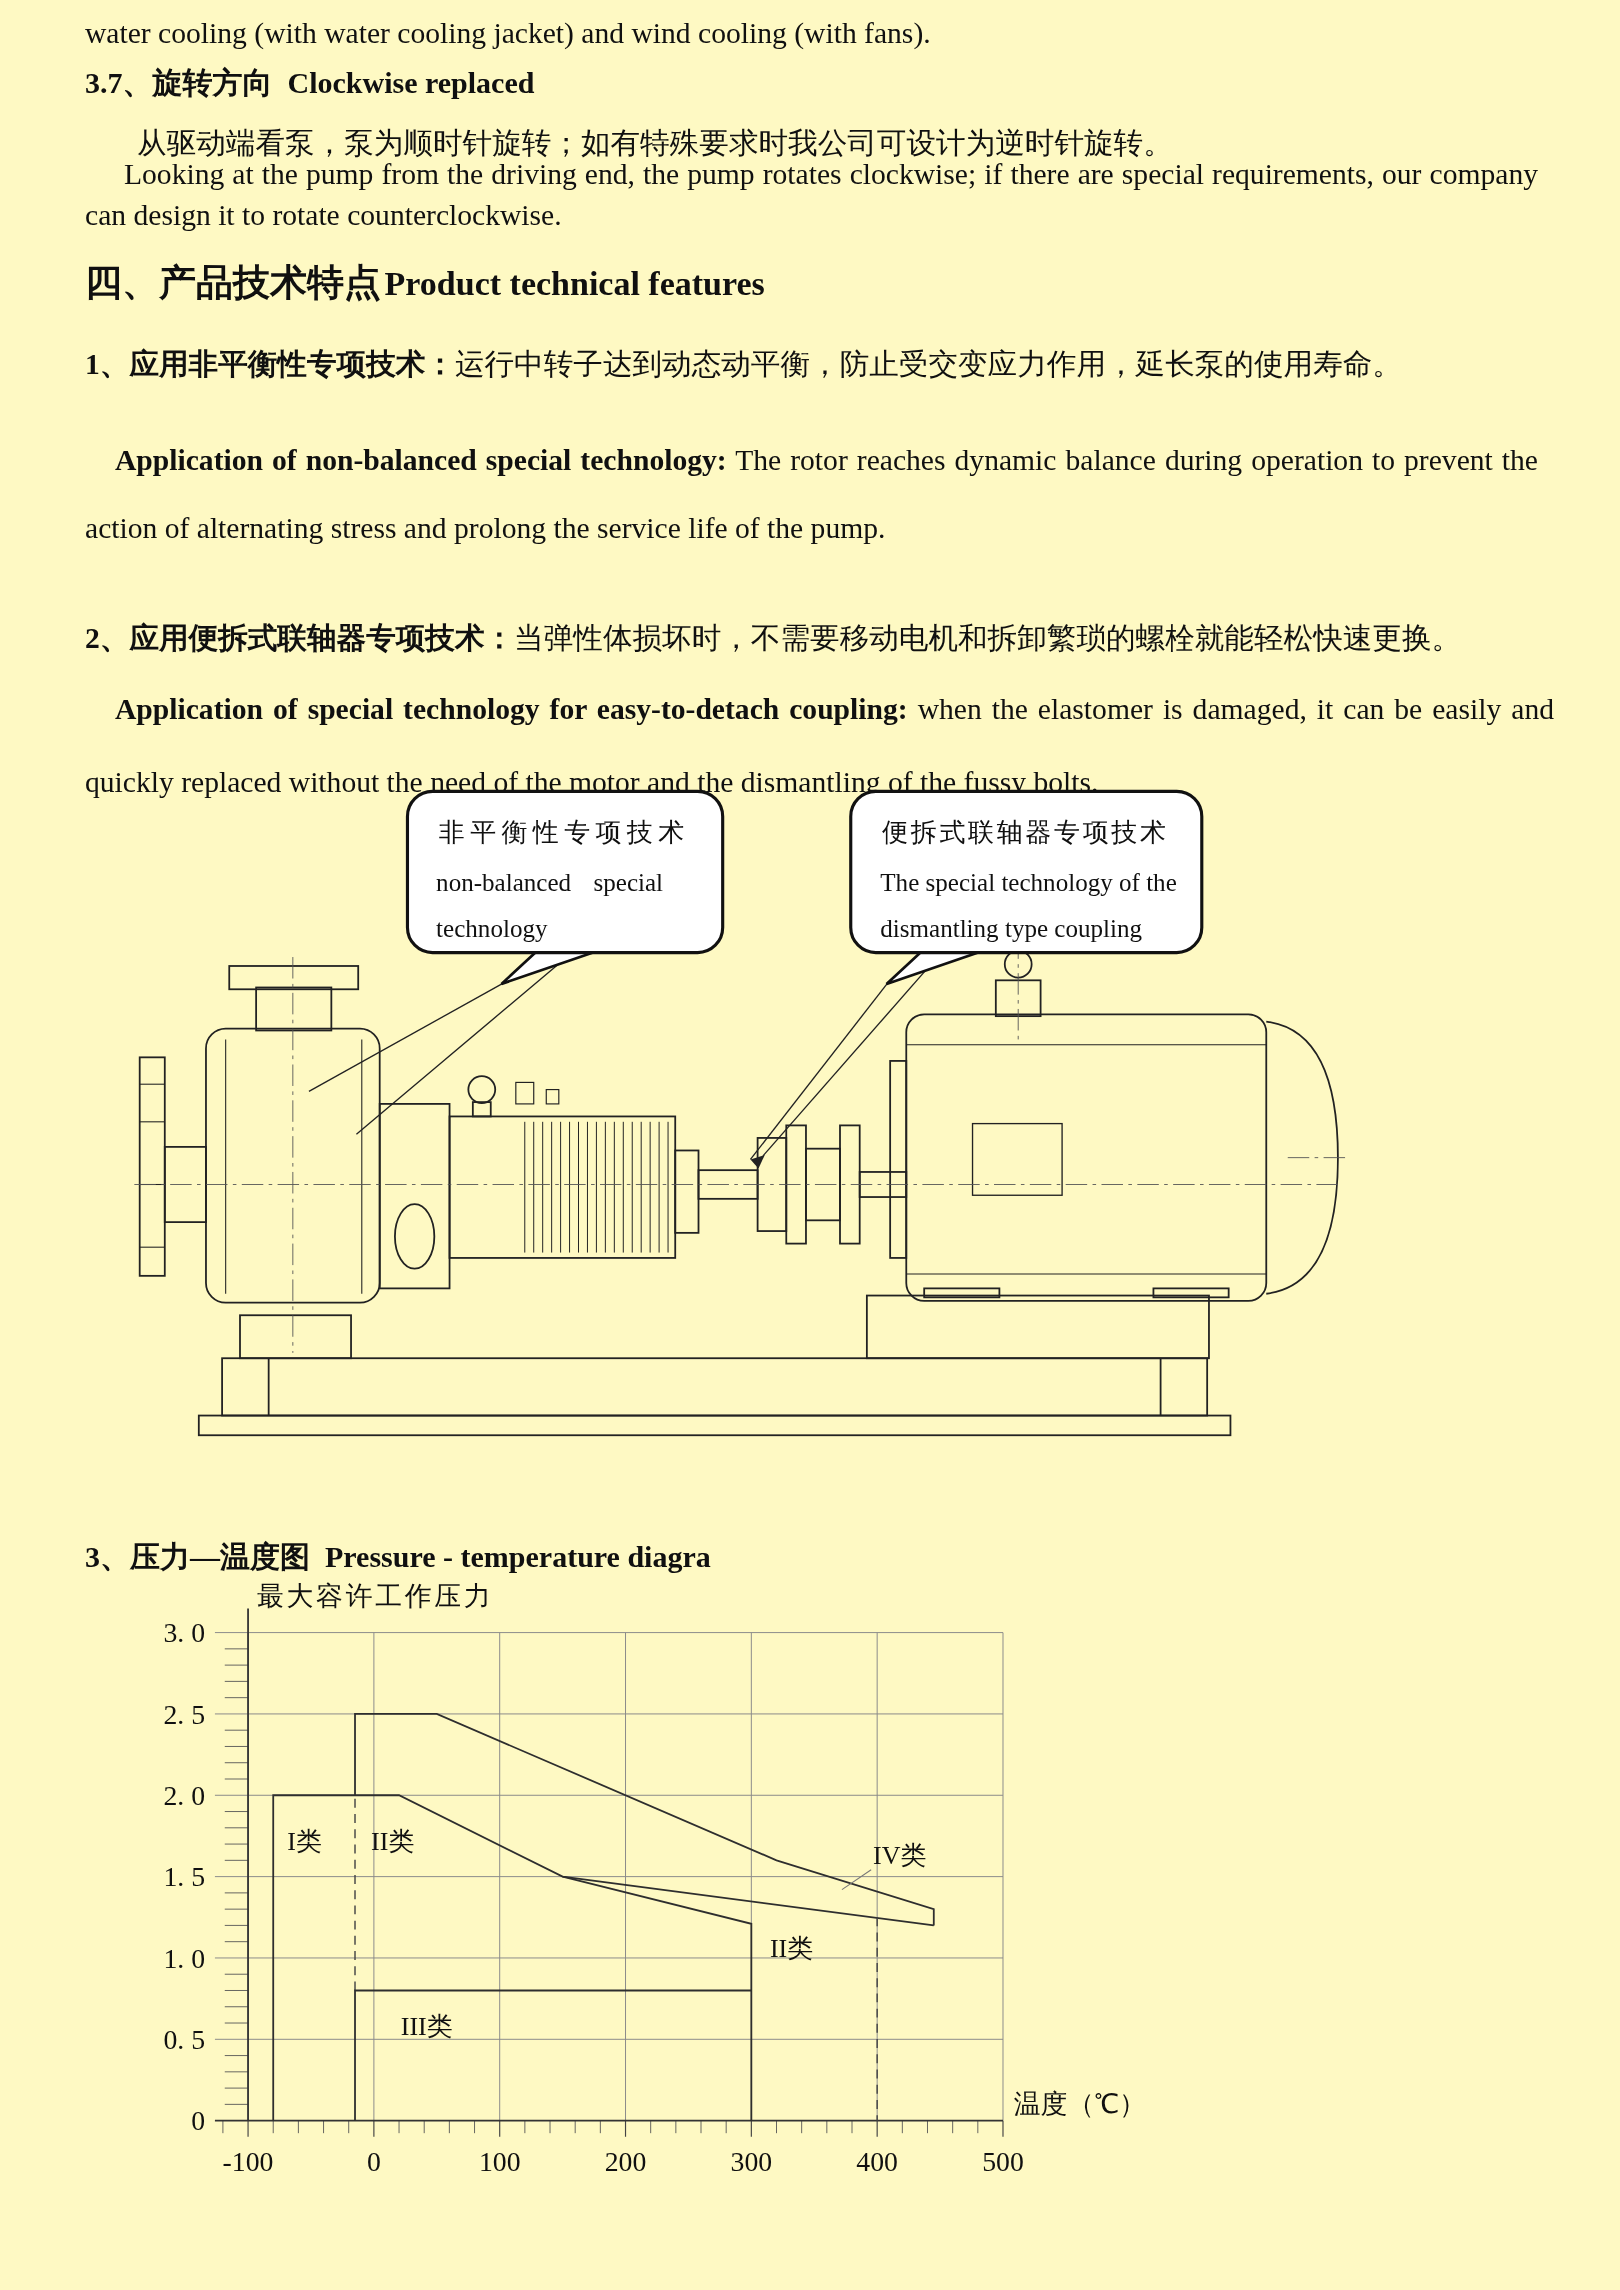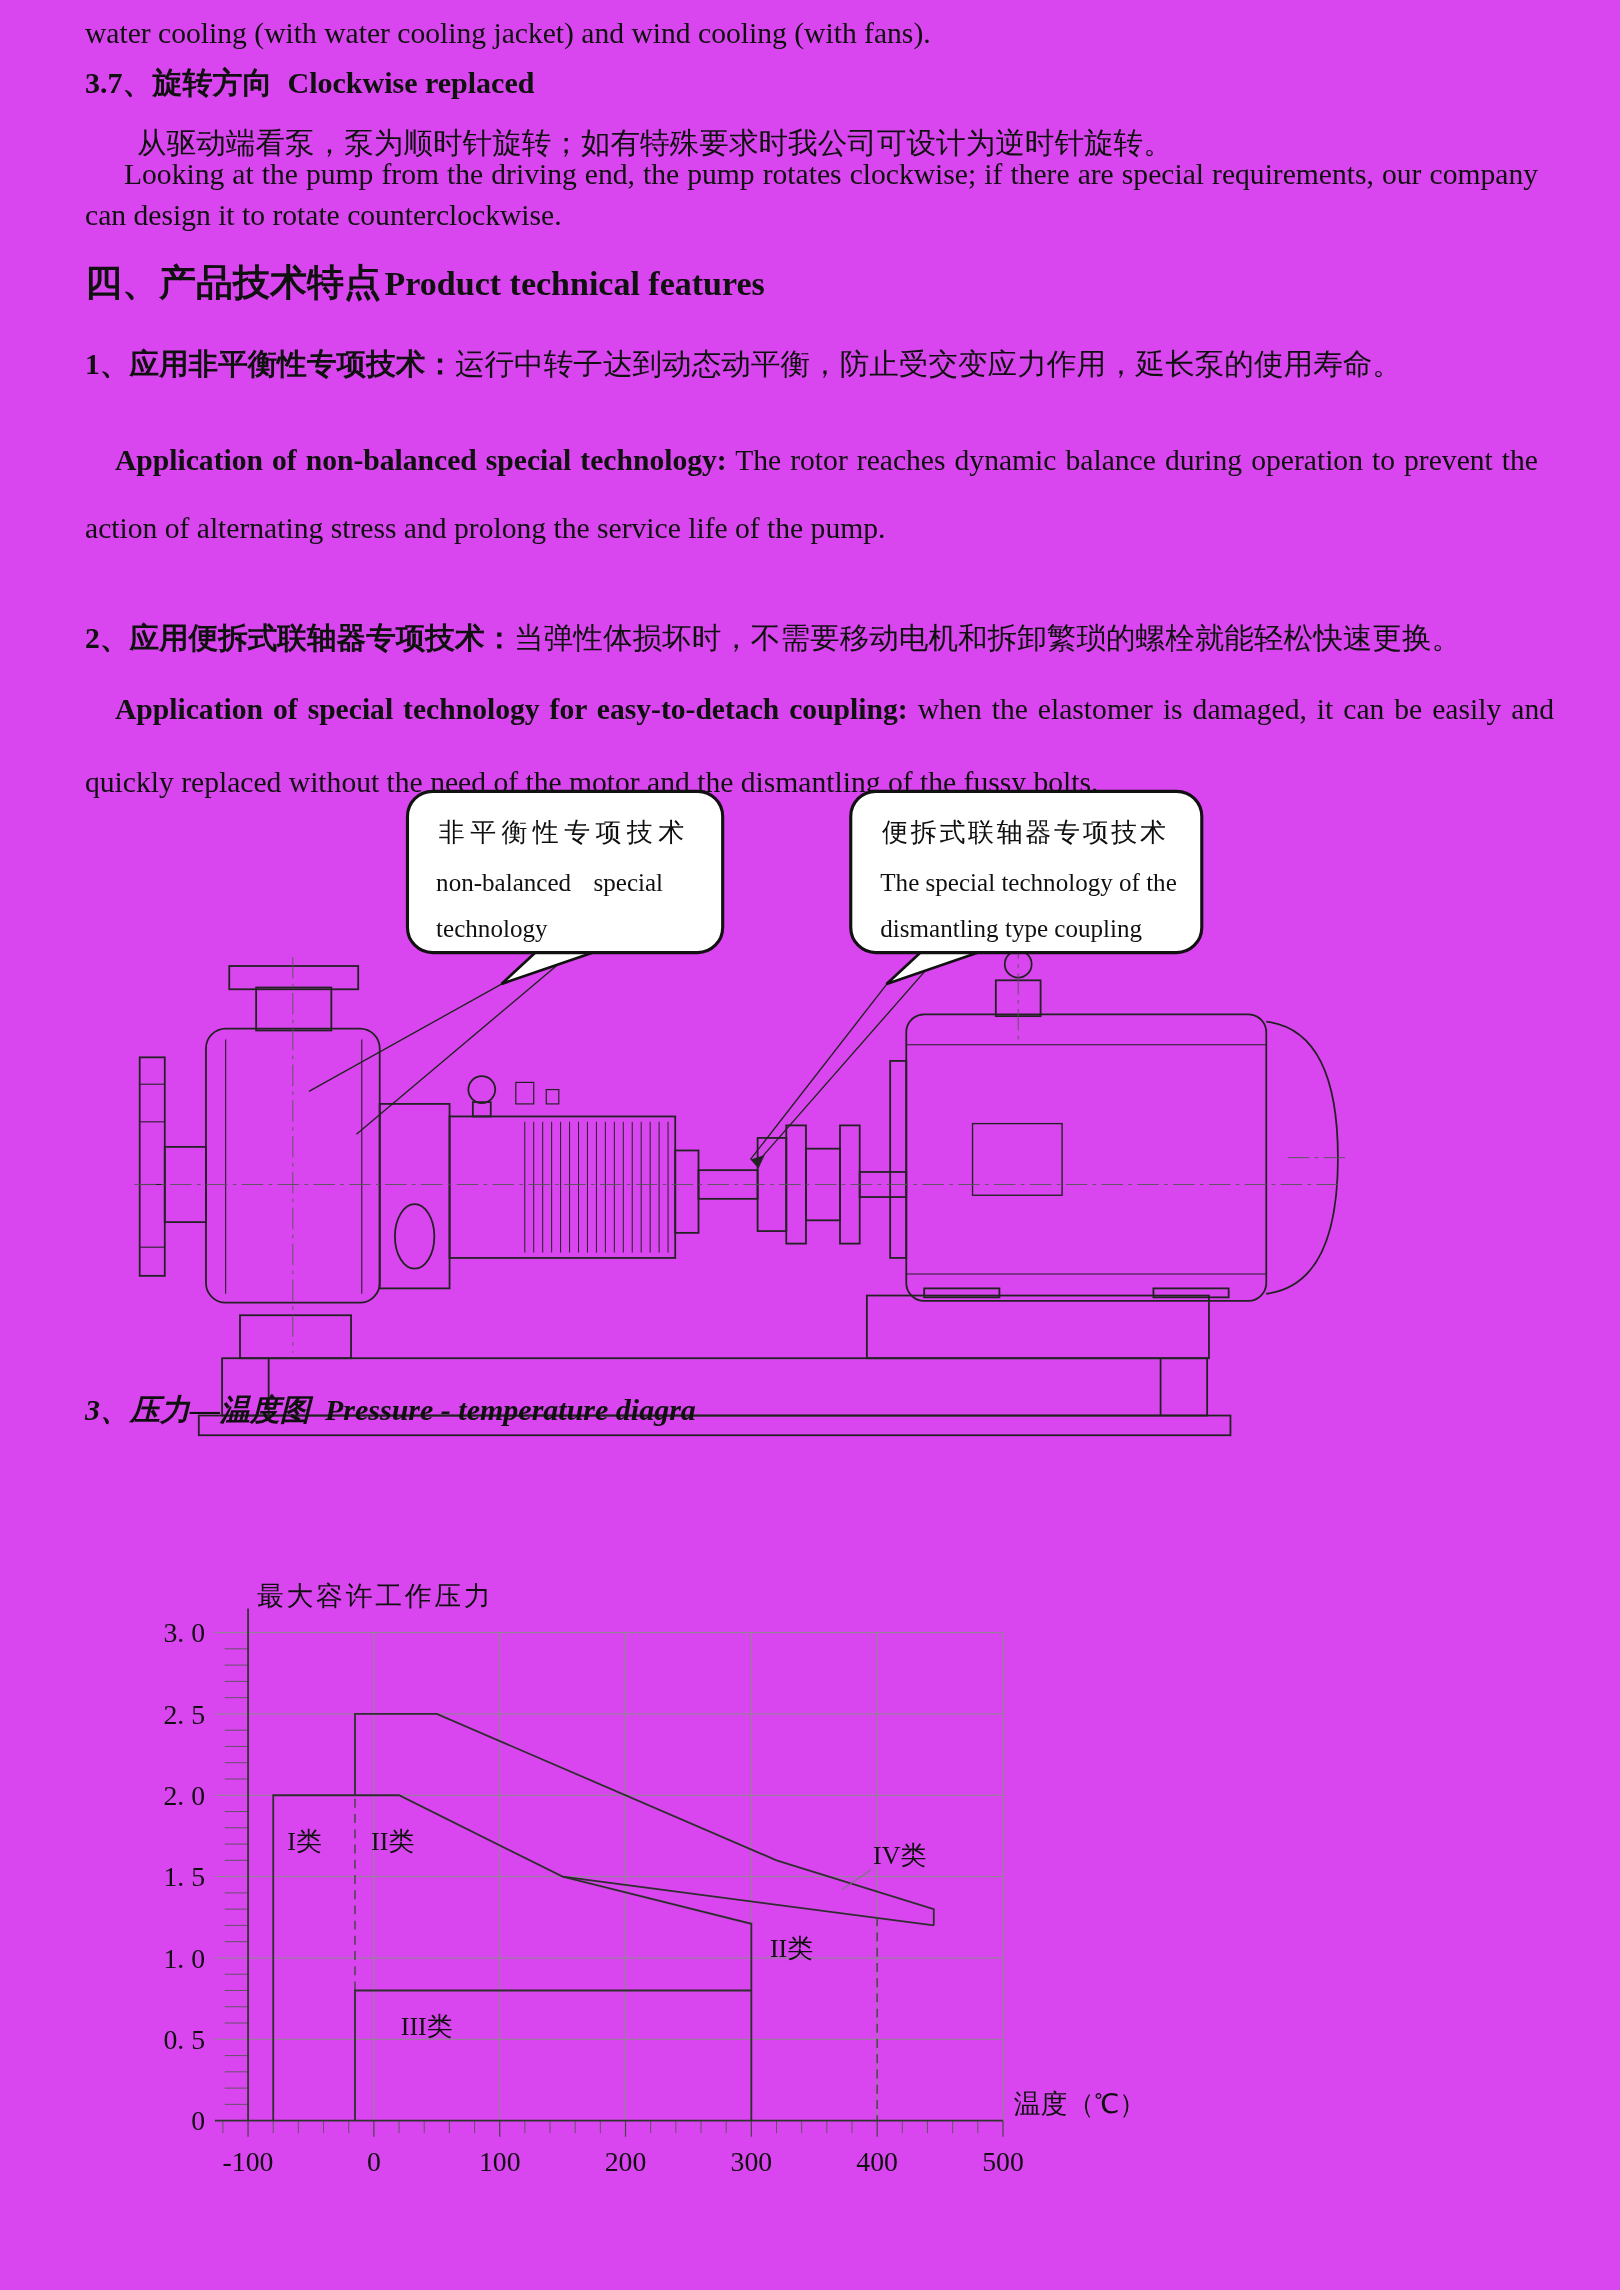--- a/index.html
+++ b/index.html
@@ -1,16 +1,16 @@
 <!DOCTYPE html>
 <html style="font-size:14.3px"><head>
 <meta charset="utf-8">
 <style>
   html,body{margin:0;padding:0;background:#e8e8e8;}
-  .page{position:relative;width:1620px;height:2291px;background:#d946ef;
+  .page{position:relative;width:1620px;height:2291px;background:#fef9c3;
         font-family:"Liberation Serif",serif;color:#101010;overflow:hidden;margin:0 auto;}
   .b{position:absolute;}
   .t{font-size:29.6px;line-height:1.4;}
   .bold{font-weight:bold;}
   .j{text-align:justify;}
   .mono{font-family:"Liberation Mono",monospace;}
   .h-small{font-size:30px;font-weight:bold;}
   .h-big{font-size:37px;font-weight:bold;}
   .cnlead{font-weight:bold;}
   svg text{font-family:"Liberation Serif",serif;fill:#101010;}
@@ -161,21 +161,21 @@
 
     <g>
       <path d="M1030,1061 L990,1098 L1098,1061 Z" fill="#fff" stroke="#111" stroke-width="3"></path>
       <rect x="950" y="883" width="392" height="180" rx="28" fill="#fff" stroke="#111" stroke-width="3.5"></rect>
       <text x="985" y="938" class="bubble-cn" style="letter-spacing:3px">便拆式联轴器专项技术</text>
       <text x="983" y="994" class="bubble-en">The special technology of the</text>
       <text x="983" y="1046" class="bubble-en">dismantling type coupling</text>
     </g>
   </svg>
 
-  <div class="b h-small" style="left:85px;top:1390px;width:1478px;font-style:italic;">
+  <div class="b h-small" style="left:85px;top:1537px;width:1478px;">
     <span>3、压力—温度图</span>&nbsp;&nbsp;<span>Pressure - temperature diagra</span>
   </div>
 
   <svg id="chart" class="b" style="left:0;top:1567px;" width="1620" height="724" viewBox="0 0 1809 808">
       <line x1="277" y1="73" x2="277" y2="618" stroke="#8a8a8a" stroke-width="1.1"></line>
       <line x1="417.5" y1="73" x2="417.5" y2="618" stroke="#8a8a8a" stroke-width="1.1"></line>
       <line x1="558" y1="73" x2="558" y2="618" stroke="#8a8a8a" stroke-width="1.1"></line>
       <line x1="698.5" y1="73" x2="698.5" y2="618" stroke="#8a8a8a" stroke-width="1.1"></line>
       <line x1="839" y1="73" x2="839" y2="618" stroke="#8a8a8a" stroke-width="1.1"></line>
       <line x1="979.5" y1="73" x2="979.5" y2="618" stroke="#8a8a8a" stroke-width="1.1"></line>

